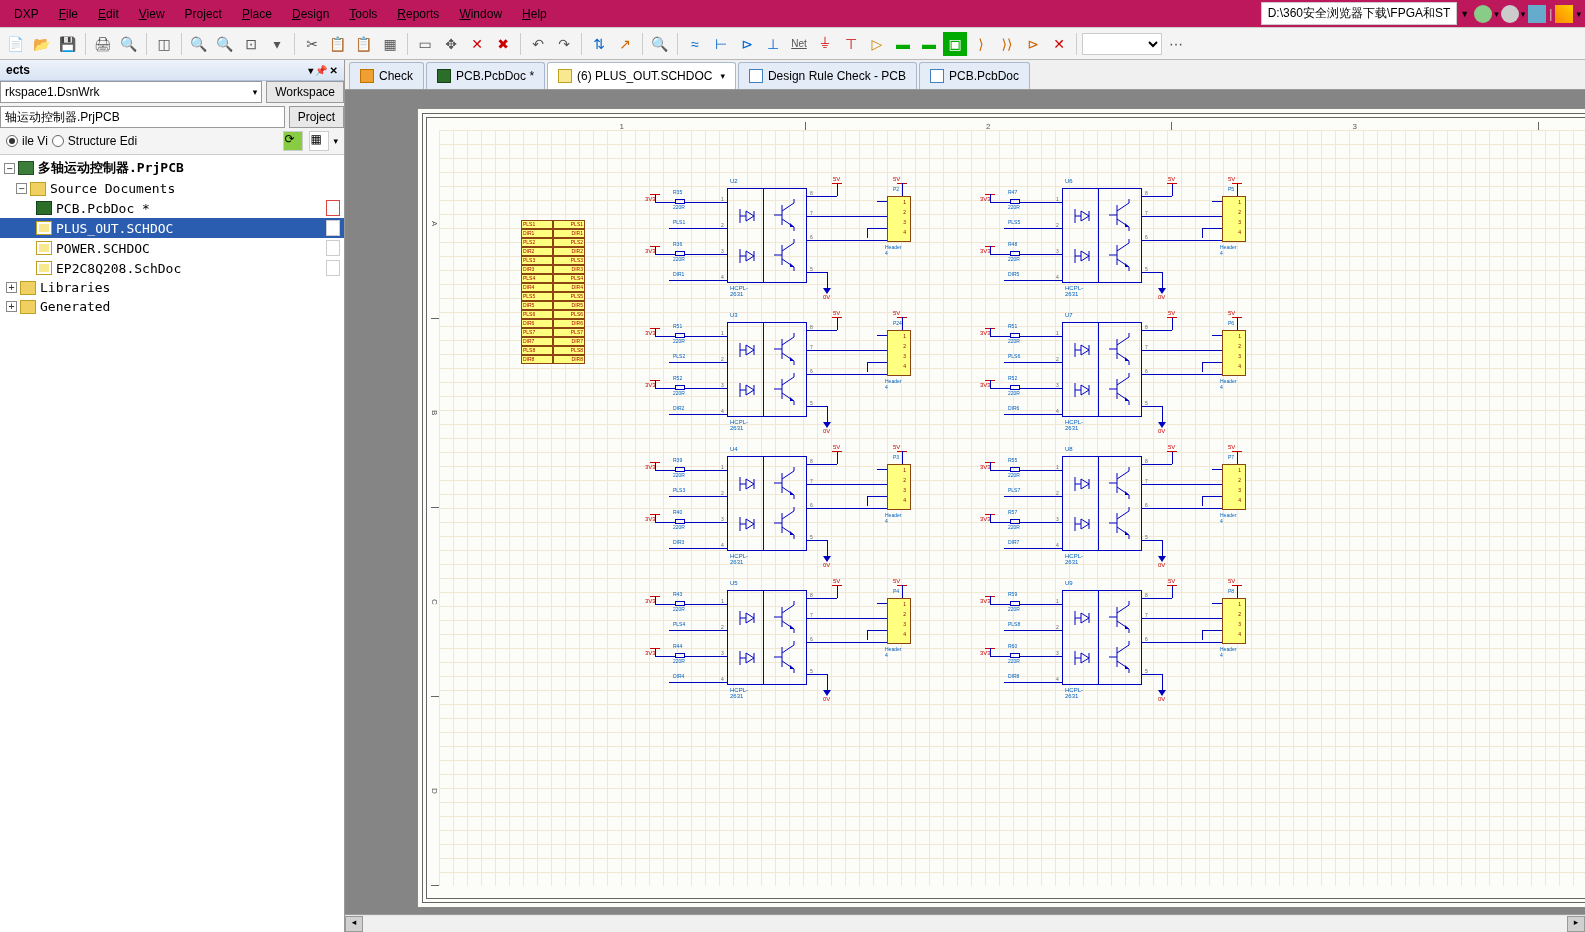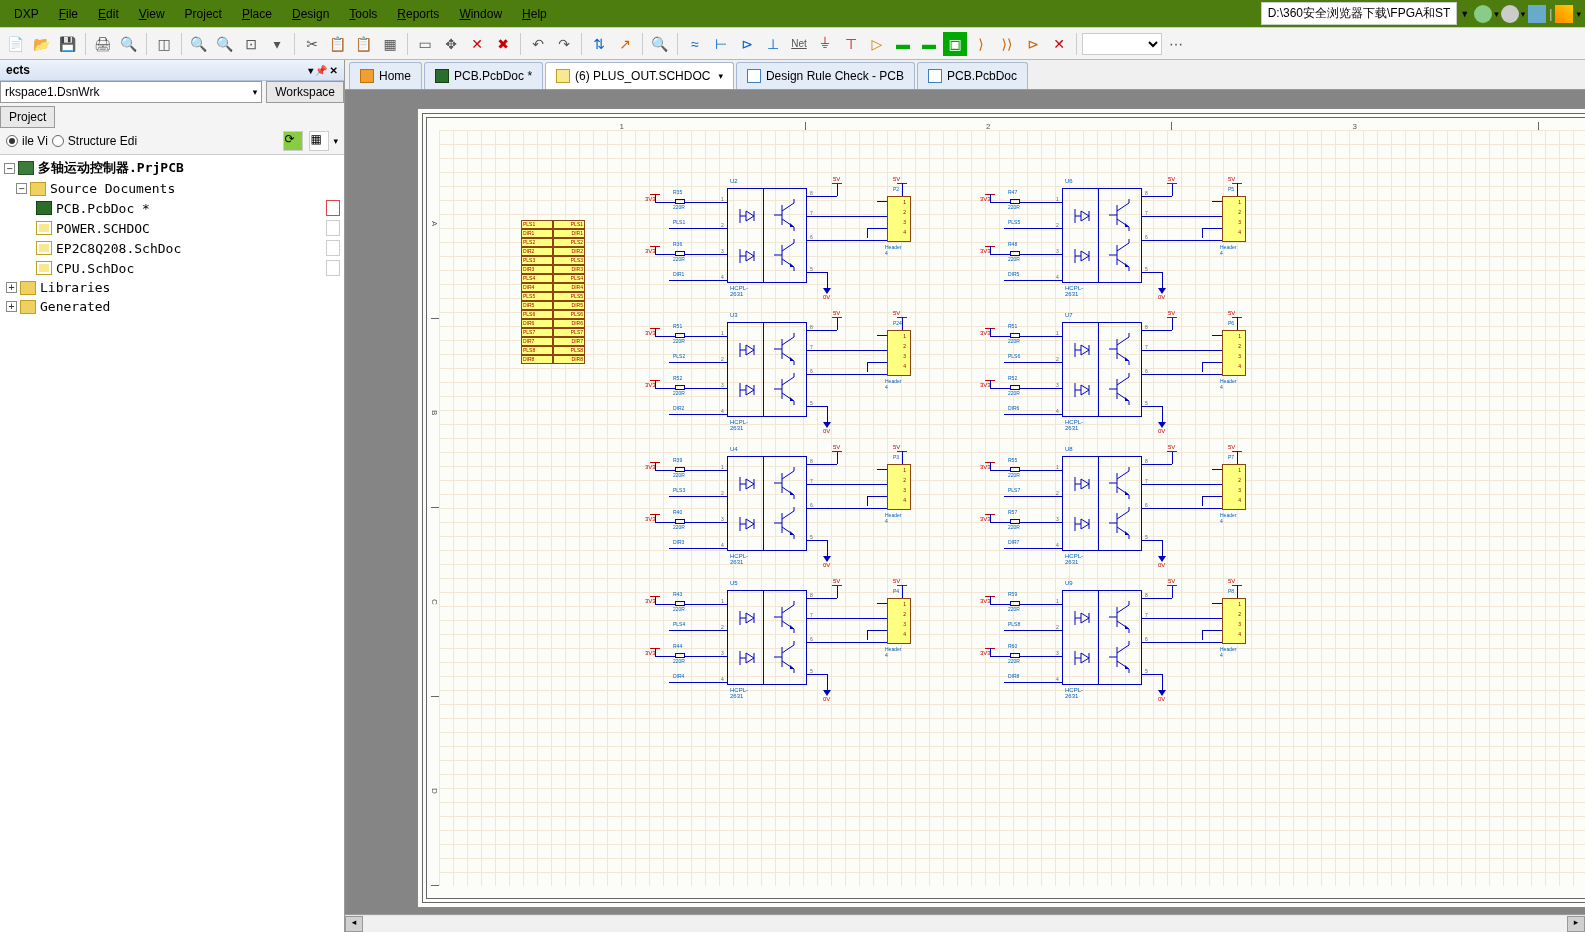--- a/index.html
+++ b/index.html
@@ -1,19 +1,19 @@
 <!DOCTYPE html>
 <html><head>
 <meta charset="utf-8">
 <style>
 * { box-sizing: border-box; margin: 0; padding: 0; }
 body { font-family: "Microsoft YaHei", Arial, sans-serif; font-size: 12px; background: #f0f0f0; overflow: hidden; width: 1585px; height: 932px; }
 
 
-.menubar { display: flex; align-items: center; background: #4d7c0f; border-bottom: 1px solid #ccc; height: 28px; padding: 0 4px; }
+.menubar { display: flex; align-items: center; background: #be185d; border-bottom: 1px solid #ccc; height: 28px; padding: 0 4px; }
 .menubar .menu-item { padding: 4px 10px; cursor: pointer; }
 .menubar .menu-item u { text-decoration: underline; }
 .menubar .spacer { flex: 1; }
 .menubar .path-box { font-size: 12px; padding: 2px 6px; border: 1px solid #ccc; background: #fff; white-space: nowrap; }
 .menubar .nav-btn { width: 18px; height: 18px; border-radius: 50%; background: #8c8; margin: 0 2px; display: inline-block; }
 .menubar .nav-btn.gray { background: #ccc; }
 .menubar .icon-small { width: 18px; height: 18px; margin: 0 3px; display: inline-block; }
 
 
 .toolbar { display: flex; align-items: center; background: #f4f4f4; border-bottom: 1px solid #b8b8b8; height: 32px; padding: 2px 4px; gap: 2px; }
@@ -220,20 +220,23 @@
     </div>
     <div class="proj-controls">
       <div class="proj-row">
         <div class="combo-field">
           <span>rkspace1.DsnWrk</span>
             <span class="dd">▾</span>
         </div>
         <div class="btn">Workspace</div>
       </div>
       <div class="proj-row">
+        <div class="combo-field">
+          <span>轴运动控制器.PrjPCB</span>
+        </div>
         <div class="btn">Project</div>
       </div>
     </div>
     <div class="view-mode">
       <span class="radio checked"></span>
       <span>ile Vi</span>
       <span class="radio"></span>
       <span>Structure Edi</span>
       <span style="flex:1"></span>
       <span class="mini-btn" style="background:#8c4;">⟳</span>
@@ -252,36 +255,36 @@
           <span class="icon folder"></span>
         <span>Source Documents</span>
       </div>
       <div id="tree-files">
           <div class="tree-node">
             <span class="indent" style="width:32px;"></span>
             <span class="icon pcb"></span>
             <span>PCB.PcbDoc *</span>
             <span class="status-icon red"></span>
           </div>
+          <div class="tree-node selected">
+            <span class="indent" style="width:32px;"></span>
+            <span class="icon sch"></span>
+            <span>PLUS_OUT.SCHDOC</span>
+            <span class="status-icon "></span>
+          </div>
           <div class="tree-node">
             <span class="indent" style="width:32px;"></span>
             <span class="icon sch"></span>
             <span>POWER.SCHDOC</span>
             <span class="status-icon "></span>
           </div>
           <div class="tree-node">
             <span class="indent" style="width:32px;"></span>
             <span class="icon sch"></span>
             <span>EP2C8Q208.SchDoc</span>
-            <span class="status-icon "></span>
-          </div>
-          <div class="tree-node">
-            <span class="indent" style="width:32px;"></span>
-            <span class="icon sch"></span>
-            <span>CPU.SchDoc</span>
             <span class="status-icon "></span>
           </div>
         </div>
       <div class="tree-node">
         <span class="indent" style="width:2px;"></span>
         <span class="expander">+</span>
           <span class="icon folder"></span>
         <span>Libraries</span>
       </div>
       <div class="tree-node">
@@ -290,21 +293,21 @@
           <span class="icon folder"></span>
         <span>Generated</span>
       </div>
     </div>
   </div>
 
   <div class="right-area">
     <div class="doc-tabs" id="doc-tabs">
         <div class="doc-tab">
           <span class="tab-icon home"></span>
-          <span>Home</span>
+          <span>Check</span>
         </div>
         <div class="doc-tab">
           <span class="tab-icon pcb"></span>
           <span>PCB.PcbDoc *</span>
         </div>
         <div class="doc-tab active">
           <span class="tab-icon sch"></span>
           <span>(6) PLUS_OUT.SCHDOC</span>
           <span class="dd">▾</span>
         </div>

